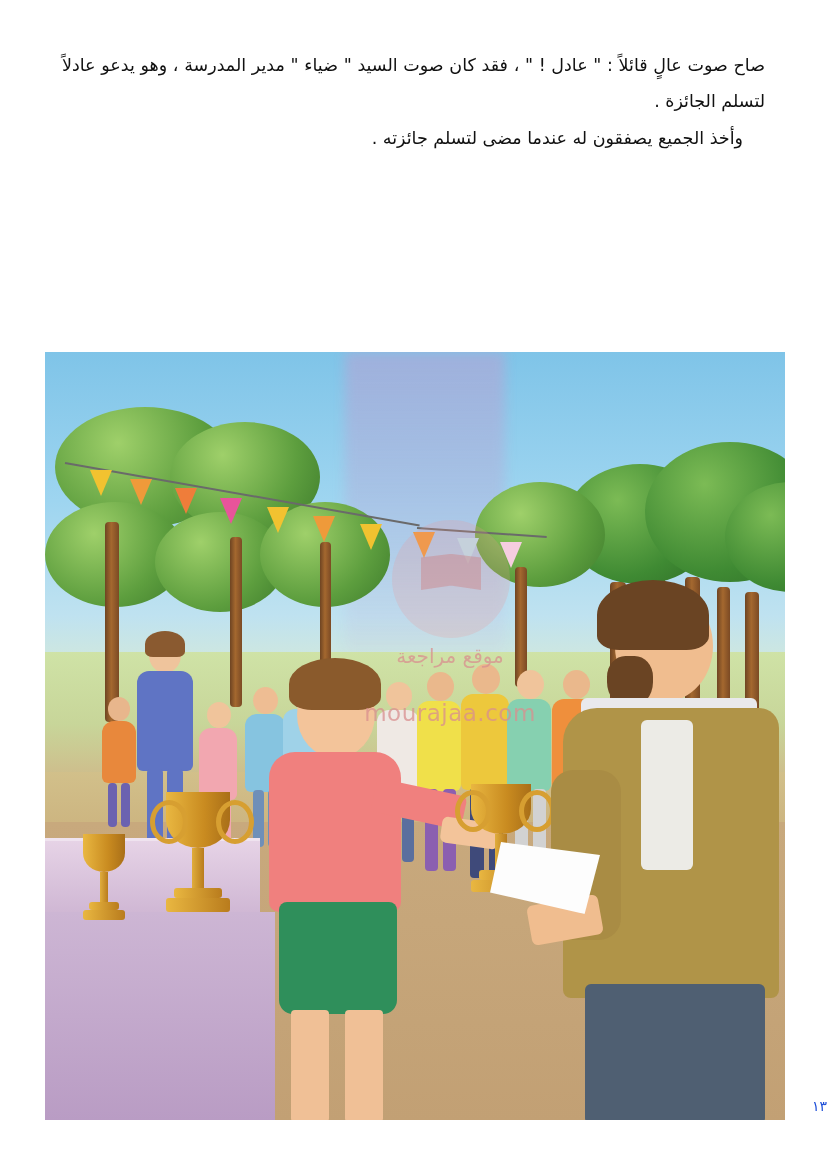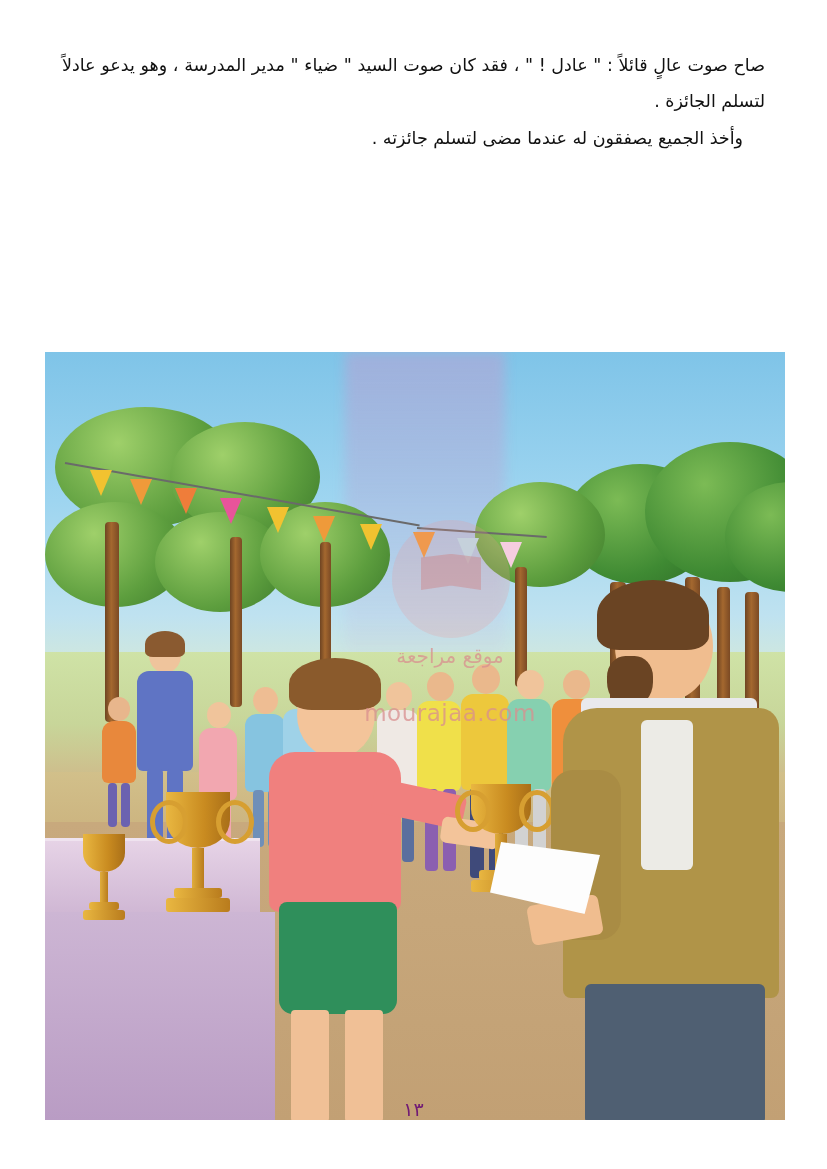--- a/index.html
+++ b/index.html
@@ -167,23 +167,22 @@
   .wm-text-en {
     position: absolute; left: 0; top: 140px; width: 100%;
     font-size: 23px; color: #d98f8f; letter-spacing: .5px; margin-top: 28px;
   }
 
   
   .page-number {
     position: absolute;
     left: 0; right: 0;
     top: 1098px;
-    text-align: center;
-    font-size: 19px;
-    color: #701a75;
+    font-size: 14px;
+    color: #1d4ed8;
     direction: rtl;
   }
 </style>
 </head>
 <body>
 
 <div class="page">
 
   <div class="text-block">
     <p class="para">صاح صوت عالٍ قائلاً : " عادل ! " ، فقد كان صوت السيد " ضياء " مدير المدرسة ، وهو يدعو عادلاً لتسلم الجائزة .</p>

